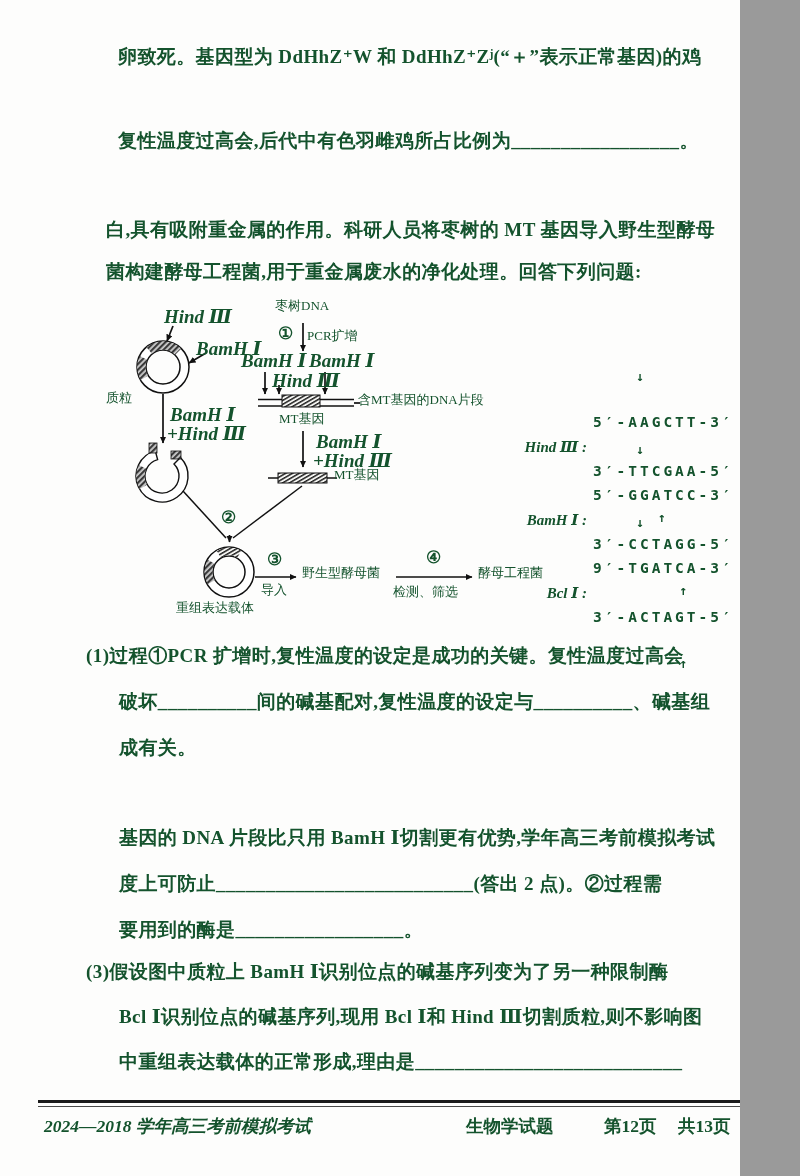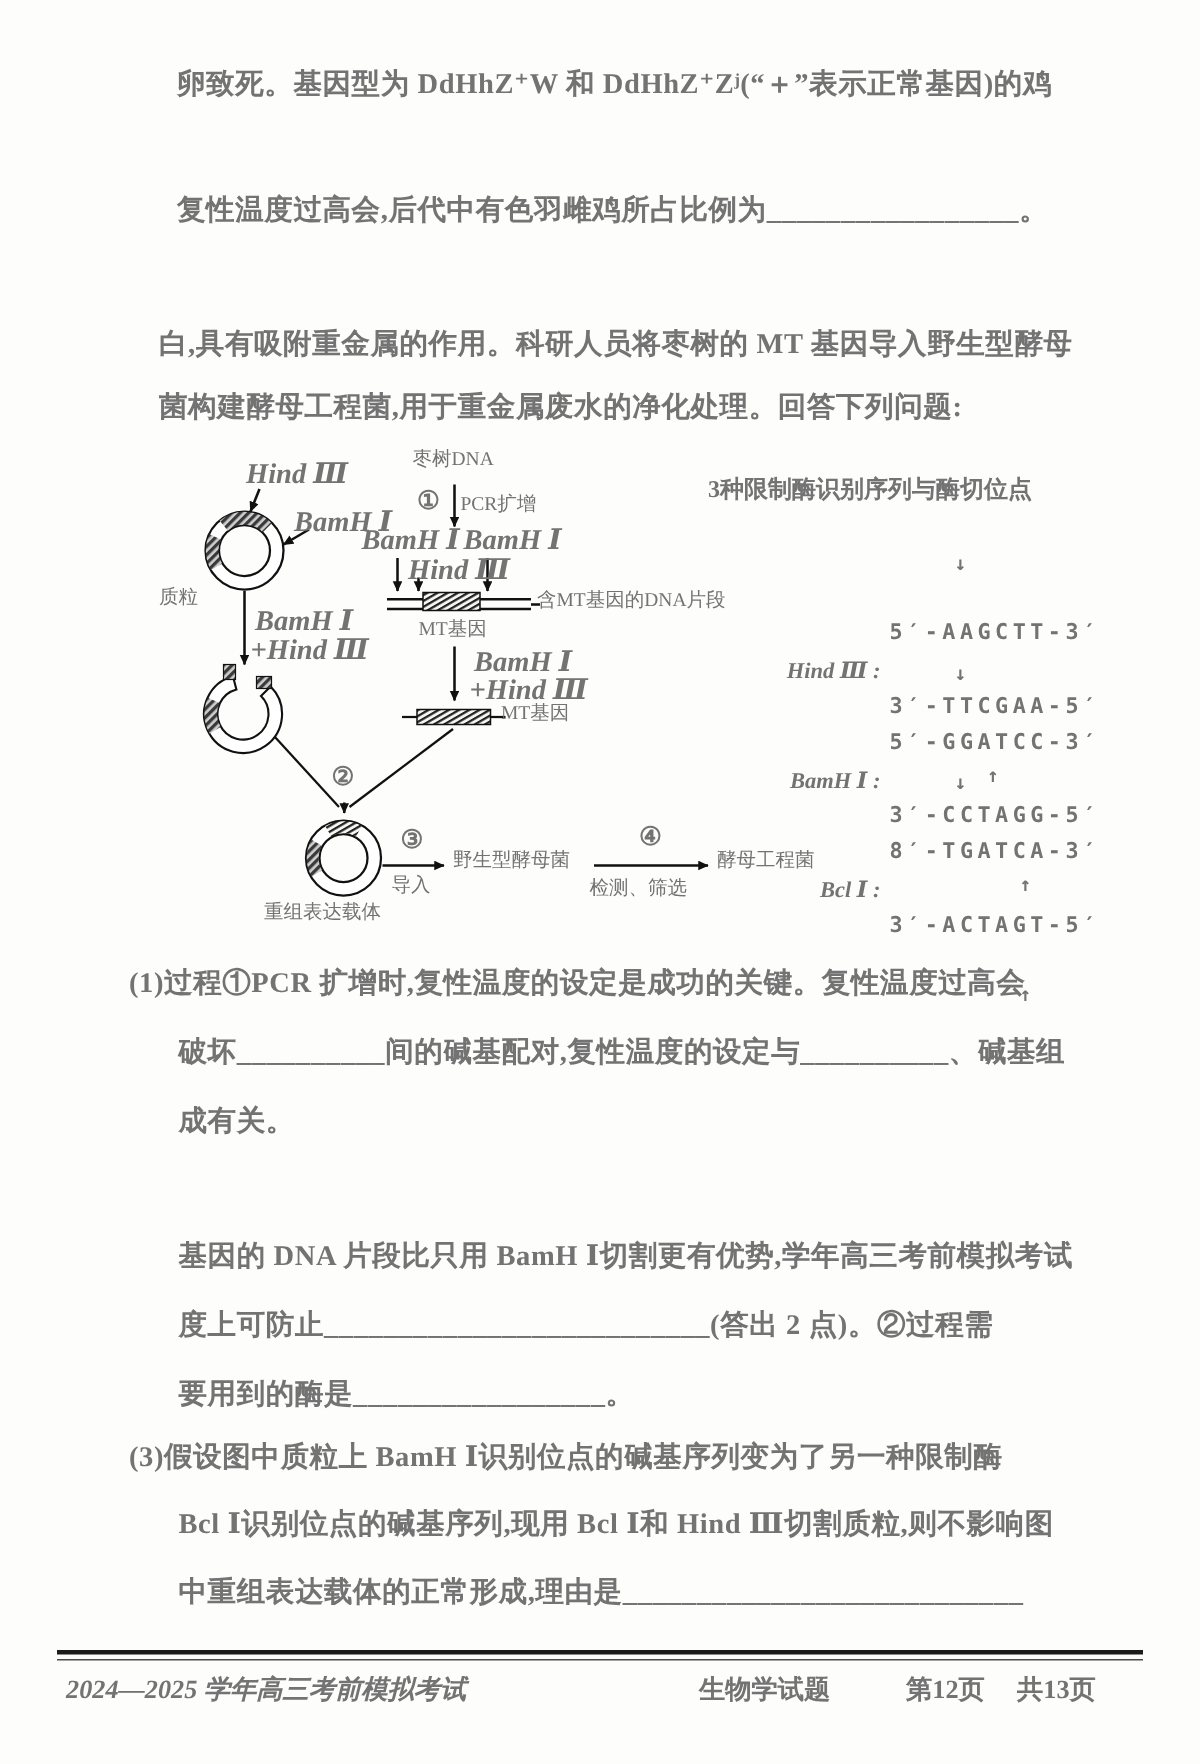--- a/index.html
+++ b/index.html
@@ -1,17 +1,17 @@
 <!DOCTYPE html>
 <html><head>
 <meta charset="utf-8">
 <style>
   html,body{margin:0;padding:0;background:#9a9a9a;}
-  #page{position:relative;width:800px;height:1176px;background:#fdfdfc;overflow:hidden;
-        font-family:"Liberation Serif","DejaVu Serif",serif;color:#737373;}
+  #page{position:relative;width:740px;height:1176px;background:#fdfdfc;overflow:hidden;
+        font-family:"Liberation Serif","DejaVu Serif",serif;color:#14532d;}
   .ln{position:absolute;white-space:pre;font-size:19px;font-weight:600;letter-spacing:0.4px;line-height:26px;}
   #diagram{position:absolute;left:100px;top:293px;width:680px;height:335px;}
   #diagram svg{position:absolute;left:0;top:0;}
   .dlab{position:absolute;white-space:pre;font-size:13px;font-weight:400;line-height:18px;}
   .dlat{position:absolute;white-space:pre;font-size:19px;font-style:italic;font-weight:600;line-height:17px;
         font-family:"Liberation Serif","DejaVu Serif",serif;}
   .badge{position:absolute;font-size:17px;font-weight:600;line-height:18px;background:#fdfdfc;padding:0 1px;}
   .panel-title{position:absolute;font-size:16px;font-weight:700;}
   .enz-block{position:absolute;display:flex;align-items:center;}
   .enz-name{width:92px;text-align:right;padding-right:6px;font-size:15px;font-style:italic;font-weight:600;
@@ -122,21 +122,20 @@
 
     <span class="badge" style="left:120px;top:216px">②</span>
     <span class="dlab" style="left:76px;top:306px">重组表达载体</span>
     <span class="badge" style="left:166px;top:258px">③</span>
     <span class="dlab" style="left:161px;top:288px">导入</span>
     <span class="dlab" style="left:202px;top:271px">野生型酵母菌</span>
     <span class="badge" style="left:325px;top:256px">④</span>
     <span class="dlab" style="left:293px;top:290px">检测、筛选</span>
     <span class="dlab" style="left:378px;top:271px">酵母工程菌</span>
 
-    <span class="panel-title" style="left:372px;top:23px">3种限制酶识别序列与酶切位点</span>
 
     <div class="enz-block" style="left:395px;top:46px">
       <div class="enz-name">Hind Ⅲ :</div>
       <div class="enz-rows">
         <div class="arrowrow">    ↓</div>
         <div class="seqrow">5′-AAGCTT-3′</div>
         <div class="seqrow">3′-TTCGAA-5′</div>
         <div class="arrowrow">      ↑</div>
       </div>
     </div>
@@ -146,39 +145,39 @@
         <div class="arrowrow">    ↓</div>
         <div class="seqrow">5′-GGATCC-3′</div>
         <div class="seqrow">3′-CCTAGG-5′</div>
         <div class="arrowrow">        ↑</div>
       </div>
     </div>
     <div class="enz-block" style="left:395px;top:192px">
       <div class="enz-name">Bcl Ⅰ :</div>
       <div class="enz-rows">
         <div class="arrowrow">    ↓</div>
-        <div class="seqrow">8′-TGATCA-3′</div>
+        <div class="seqrow">9′-TGATCA-3′</div>
         <div class="seqrow">3′-ACTAGT-5′</div>
         <div class="arrowrow">        ↑</div>
       </div>
     </div>
   </div>
 
   <div class="ln" style="left:86px;top:643px">(1)过程①PCR 扩增时,复性温度的设定是成功的关键。复性温度过高会</div>
   <div class="ln" style="left:119px;top:689px">破坏__________间的碱基配对,复性温度的设定与__________、碱基组</div>
   <div class="ln" style="left:119px;top:735px">成有关。</div>
 
   <div class="ln" style="left:119px;top:825px">基因的 DNA 片段比只用 BamH Ⅰ切割更有优势,学年高三考前模拟考试</div>
   <div class="ln" style="left:119px;top:871px">度上可防止__________________________(答出 2 点)。②过程需</div>
   <div class="ln" style="left:119px;top:917px">要用到的酶是_________________。</div>
 
   <div class="ln" style="left:86px;top:959px">(3)假设图中质粒上 BamH Ⅰ识别位点的碱基序列变为了另一种限制酶</div>
   <div class="ln" style="left:119px;top:1004px">Bcl Ⅰ识别位点的碱基序列,现用 Bcl Ⅰ和 Hind Ⅲ切割质粒,则不影响图</div>
   <div class="ln" style="left:119px;top:1049px">中重组表达载体的正常形成,理由是___________________________</div>
 
   <div id="footer-rule"></div>
   <div id="footer-rule2"></div>
-  <div class="foot" style="left:44px;font-style:italic;font-weight:600">2024—2025 学年高三考前模拟考试</div>
+  <div class="foot" style="left:44px;font-style:italic;font-weight:600">2024—2018 学年高三考前模拟考试</div>
   <div class="foot" style="left:466px">生物学试题</div>
   <div class="foot" style="left:604px">第12页</div>
   <div class="foot" style="left:678px">共13页</div>
 
 </div>
 
 </body></html>

